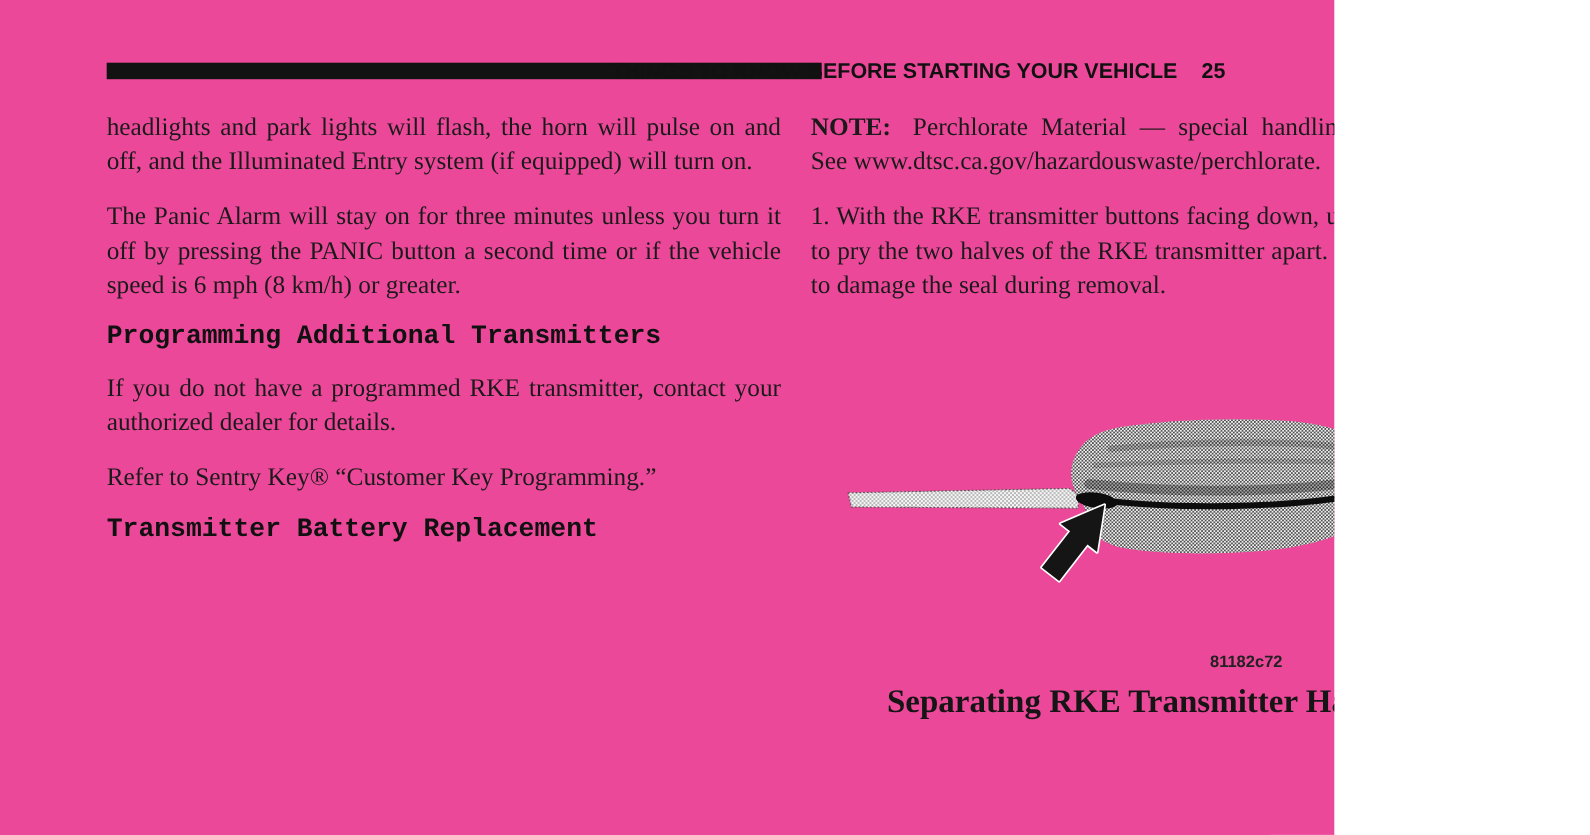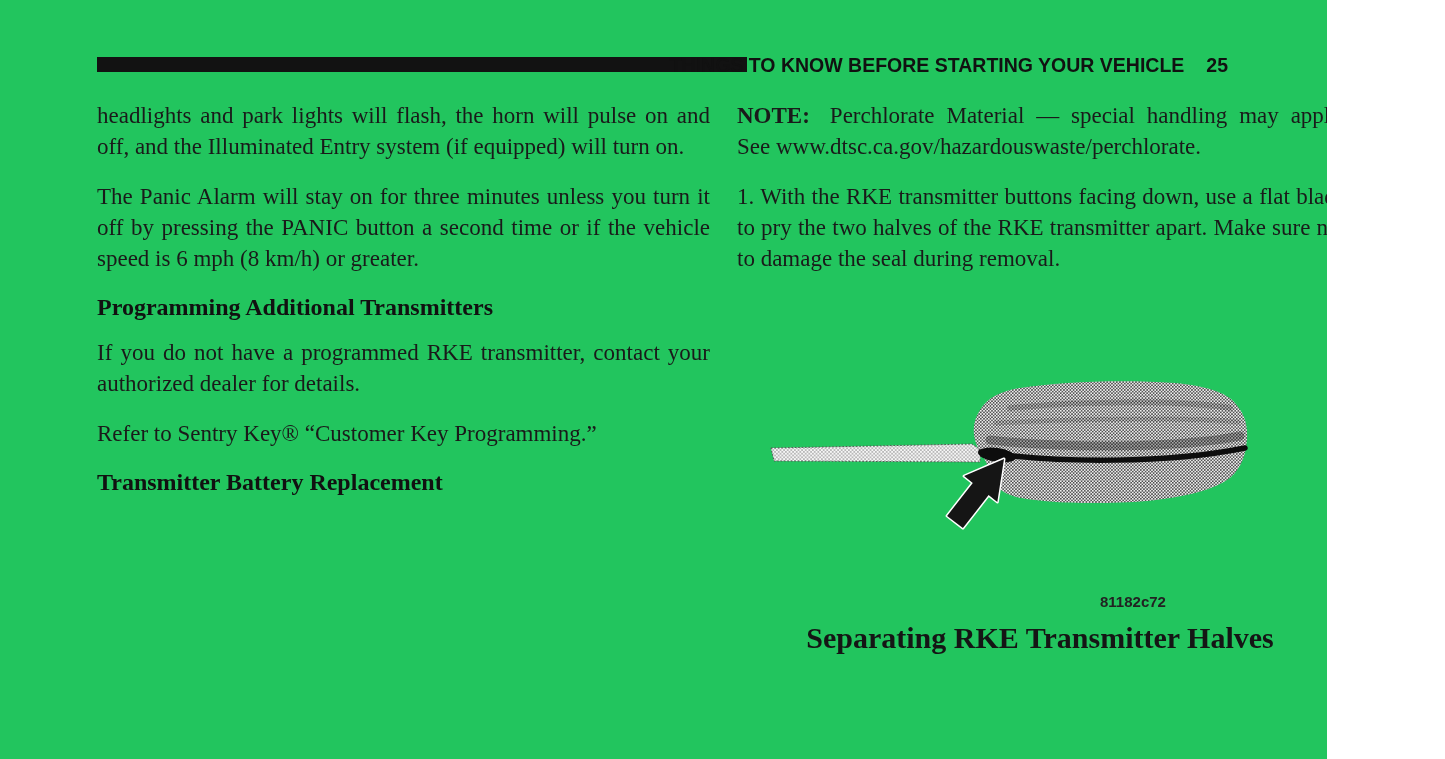--- a/index.html
+++ b/index.html
@@ -1,17 +1,17 @@
 <!DOCTYPE html>
 <html><head>
 <meta charset="utf-8">
 <style>
   html,body{margin:0;padding:0;background:#ffffff;}
   .page{
-    position:relative;width:1327px;height:759px;background:#22c55e;
+    position:relative;width:1213px;height:759px;background:#ec4899;
     overflow:hidden;font-family:"Liberation Serif",serif;color:#1a1a1a;
   }
   
   .header-rule{position:absolute;left:97px;top:57px;width:650px;height:15px;background:#121212;}
   .header-text{
     position:absolute;top:54px;right:99px;white-space:nowrap;
     font-family:"Liberation Sans",sans-serif;font-weight:bold;font-size:19.5px;color:#111;
   }
   .header-text .pn{margin-left:22px;}
   
@@ -19,21 +19,21 @@
     position:absolute;left:1358px;top:178px;width:87px;height:49px;background:#121212;
     color:#ffffff;font-family:"Liberation Sans",sans-serif;font-weight:bold;
     font-size:38px;line-height:49px;padding-left:13px;box-sizing:border-box;
   }
   
   .col{position:absolute;top:100px;font-size:23px;line-height:31px;text-align:justify;}
   .col p{margin:0 0 19px 0;}
   .left-col{left:97px;width:613px;}
   .right-col{left:737px;width:609px;}
   .h{
-    font-family:Liberation Serif, serif;font-weight:bold;font-size:24px;
+    font-family:Liberation Mono, monospace;font-weight:bold;font-size:24px;
     line-height:28px;text-align:left;margin:2px 0 16px 0;color:#111;
   }
   .h.tight{margin-bottom:3px;}
   .note-label{font-weight:bold;margin-right:20px;}
   
   .fig-svg{position:absolute;left:740px;top:370px;}
   .fig-code{
     position:absolute;left:1100px;top:593px;width:243px;
     font-family:"Liberation Sans",sans-serif;font-weight:bold;font-size:15px;color:#222;
   }

